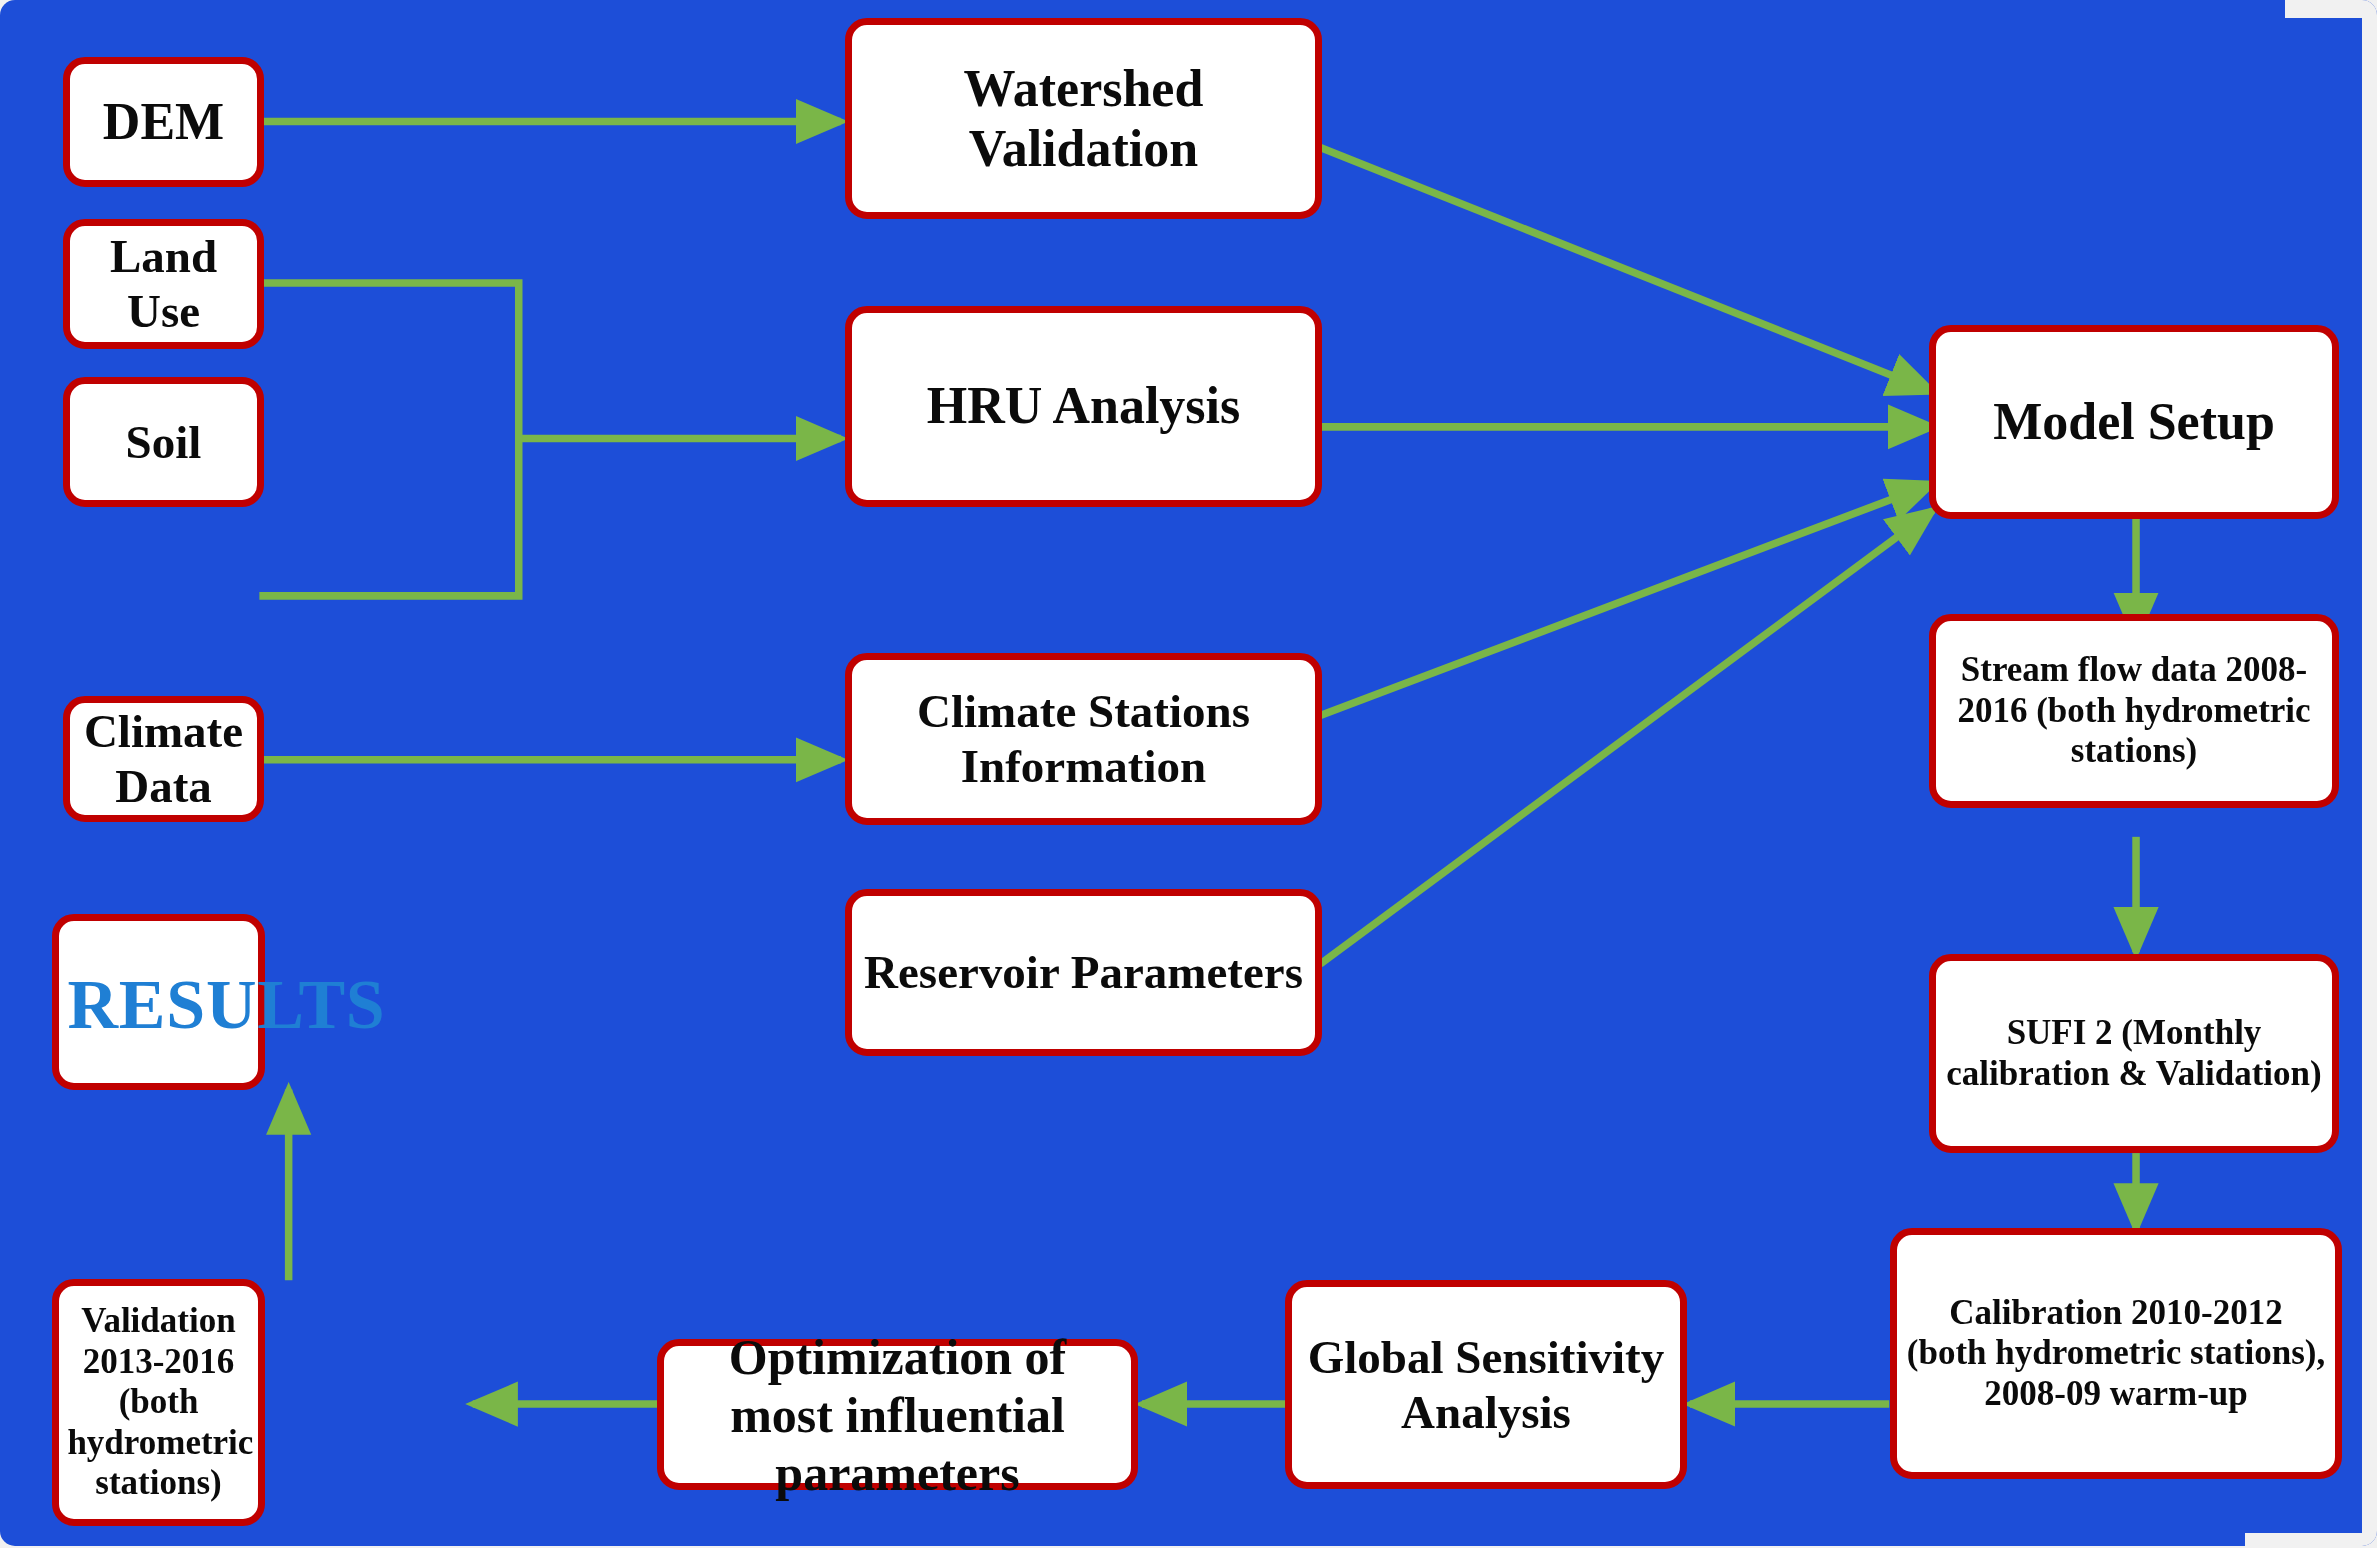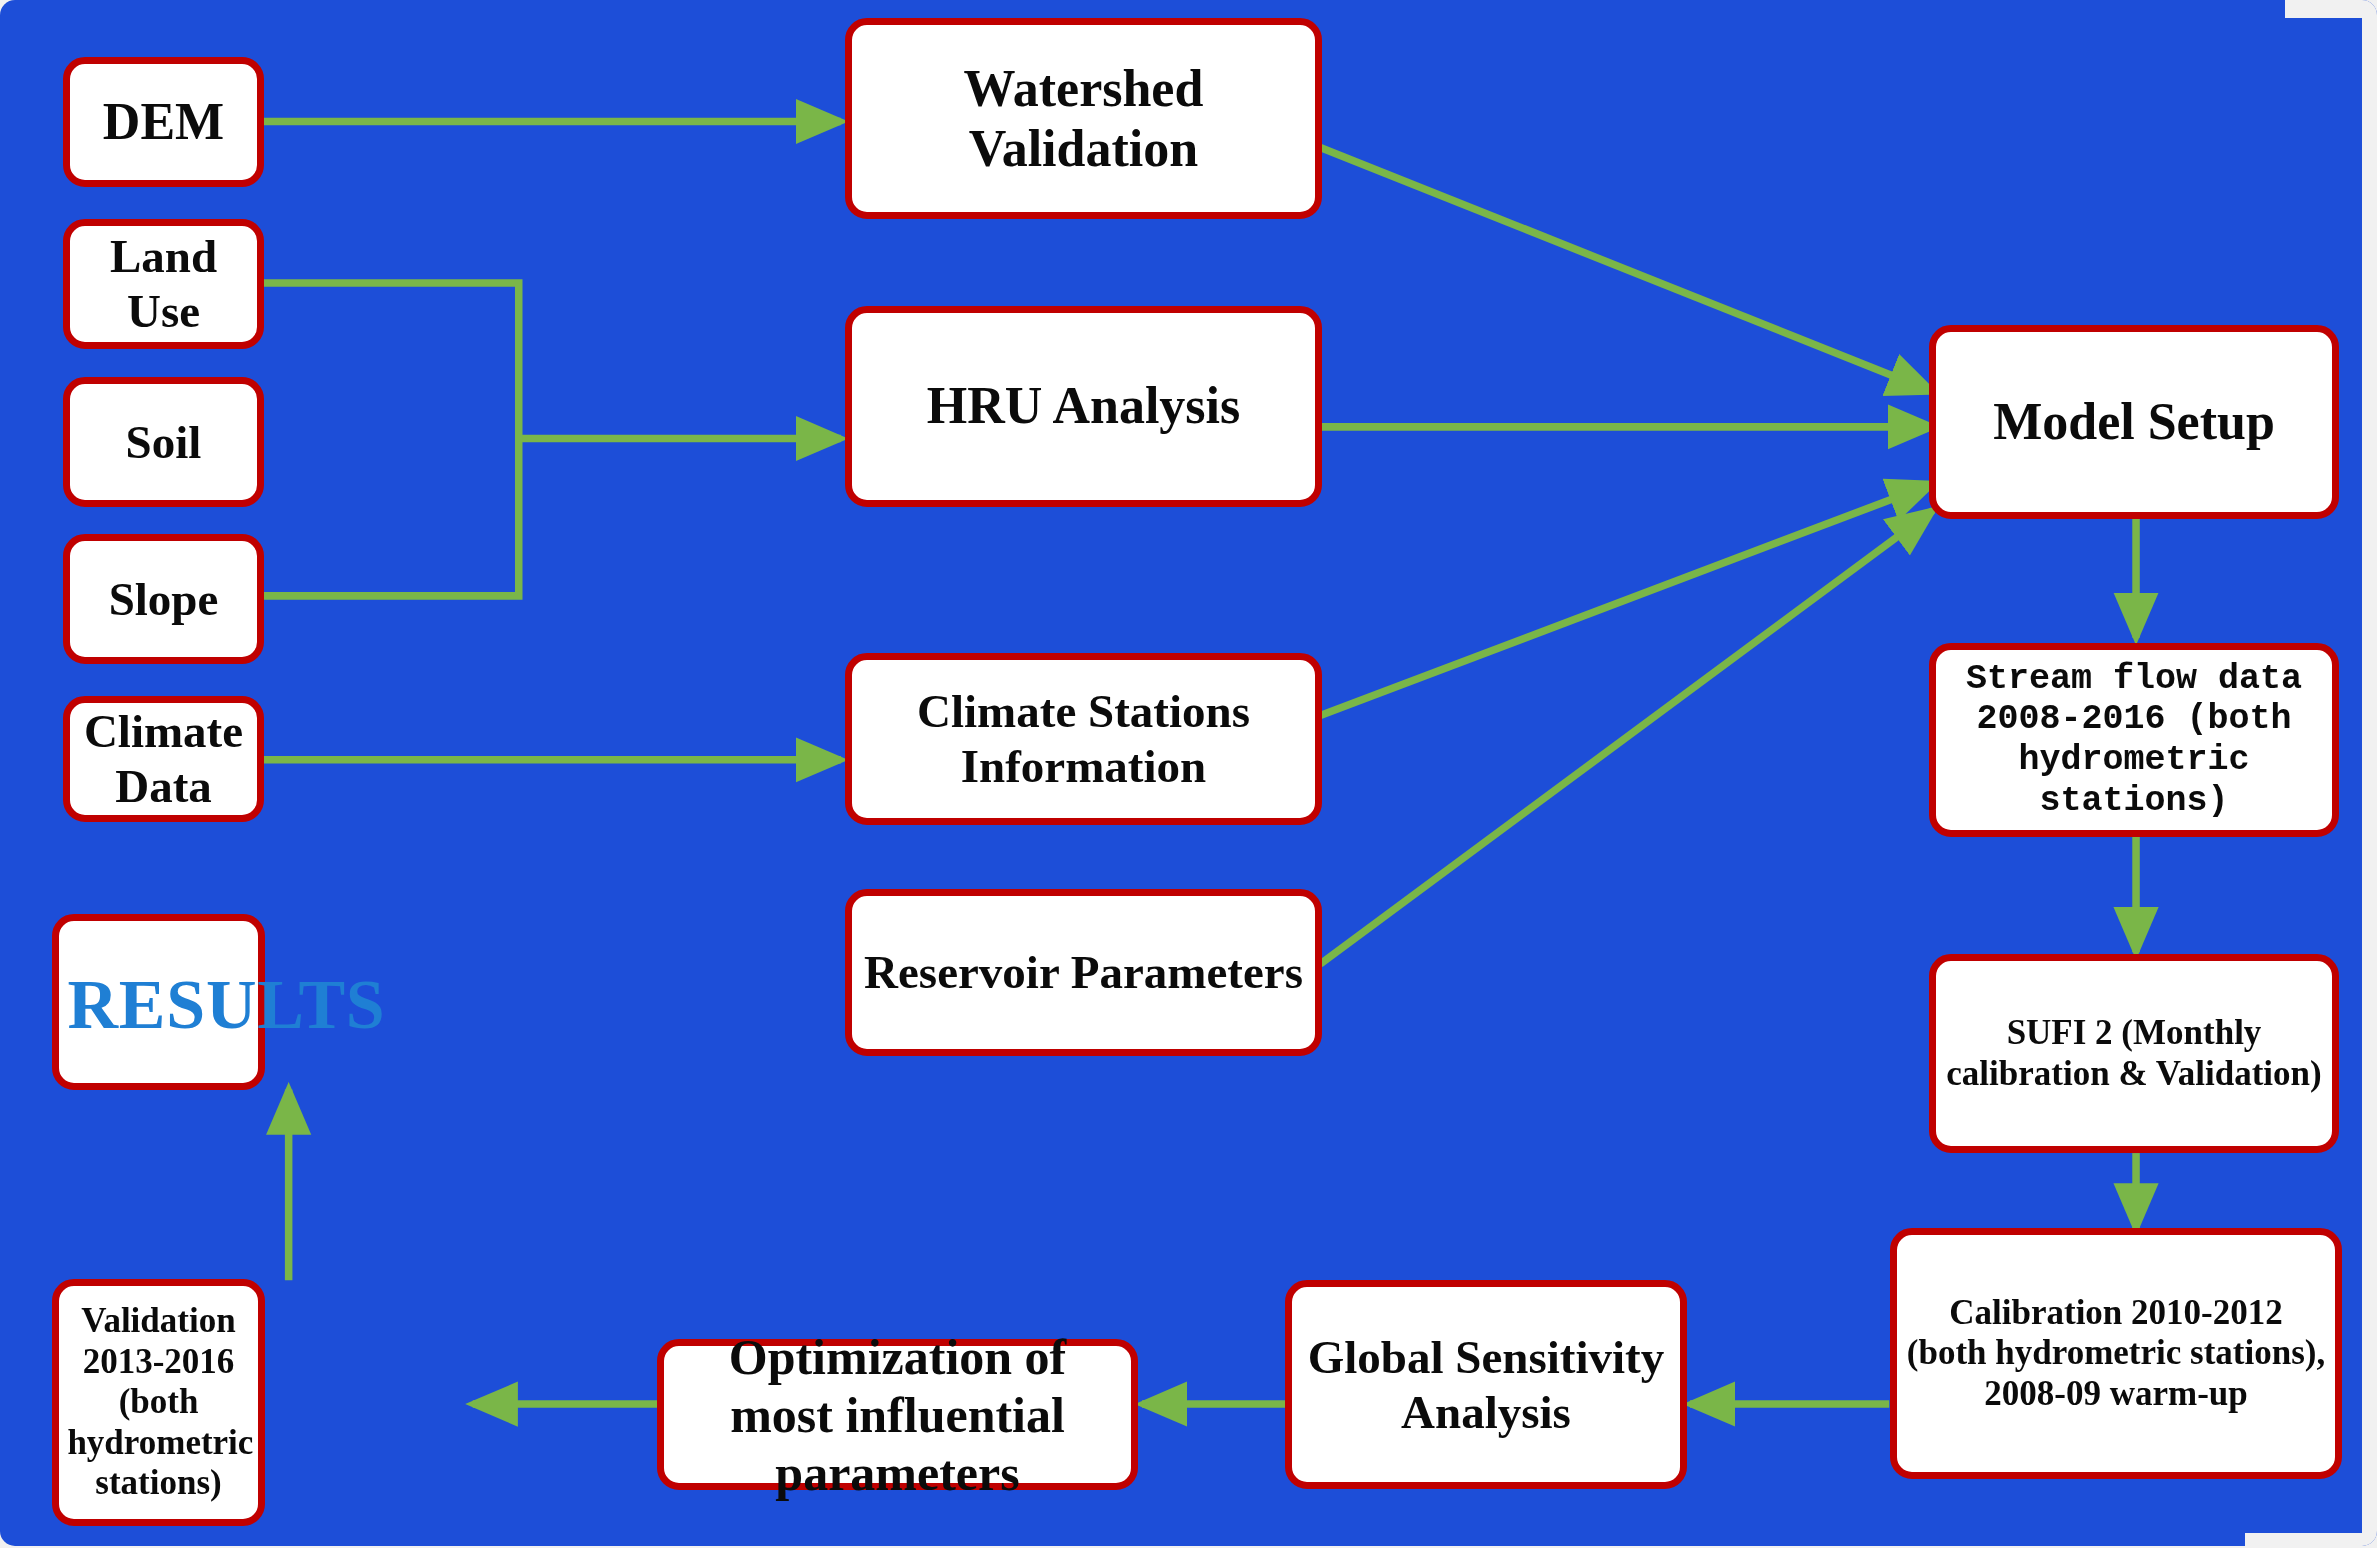--- a/index.html
+++ b/index.html
@@ -98,23 +98,20 @@
   </div>
 
   <div class="node" style="left:63px;top:219px;width:201px;height:130px;">
     <span class="lbl t-med">Land Use</span>
   </div>
 
   <div class="node" style="left:63px;top:377px;width:201px;height:130px;">
     <span class="lbl t-med">Soil</span>
   </div>
 
-  <div class="node" style="left:63px;top:534px;width:201px;height:130px;">
-    <span class="lbl t-med">Slope</span>
-  </div>
 
   <div class="node" style="left:63px;top:696px;width:201px;height:126px;">
     <span class="lbl t-med">Climate Data</span>
   </div>
 
   <div class="node" style="left:52px;top:914px;width:213px;height:176px;">
     <span class="lbl t-results">RESULTS</span>
   </div>
 
   <div class="node" style="left:52px;top:1279px;width:213px;height:247px;">
@@ -142,21 +139,21 @@
   </div>
 
   <div class="node" style="left:1929px;top:325px;width:410px;height:194px;">
     <span class="lbl t-big">Model Setup</span>
   </div>
 
   <div class="node" style="left:1285px;top:1280px;width:402px;height:209px;">
     <span class="lbl t-med">Global Sensitivity Analysis</span>
   </div>
 
-  <div class="node" style="left:1929px;top:643px;width:410px;height:194px;font-family:Liberation Mono, monospace;">
+  <div class="node" style="left:1929px;top:614px;width:410px;height:194px;">
     <span class="lbl t-xs">Stream flow data 2008-2016 (both hydrometric stations)</span>
   </div>
 
   <div class="node" style="left:1929px;top:954px;width:410px;height:199px;">
     <span class="lbl t-xs">SUFI 2 (Monthly calibration &amp; Validation)</span>
   </div>
 
   <div class="node" style="left:1890px;top:1228px;width:452px;height:251px;">
     <span class="lbl t-xs">Calibration 2010-2012 (both hydrometric stations), 2008-09 warm-up</span>
   </div>

